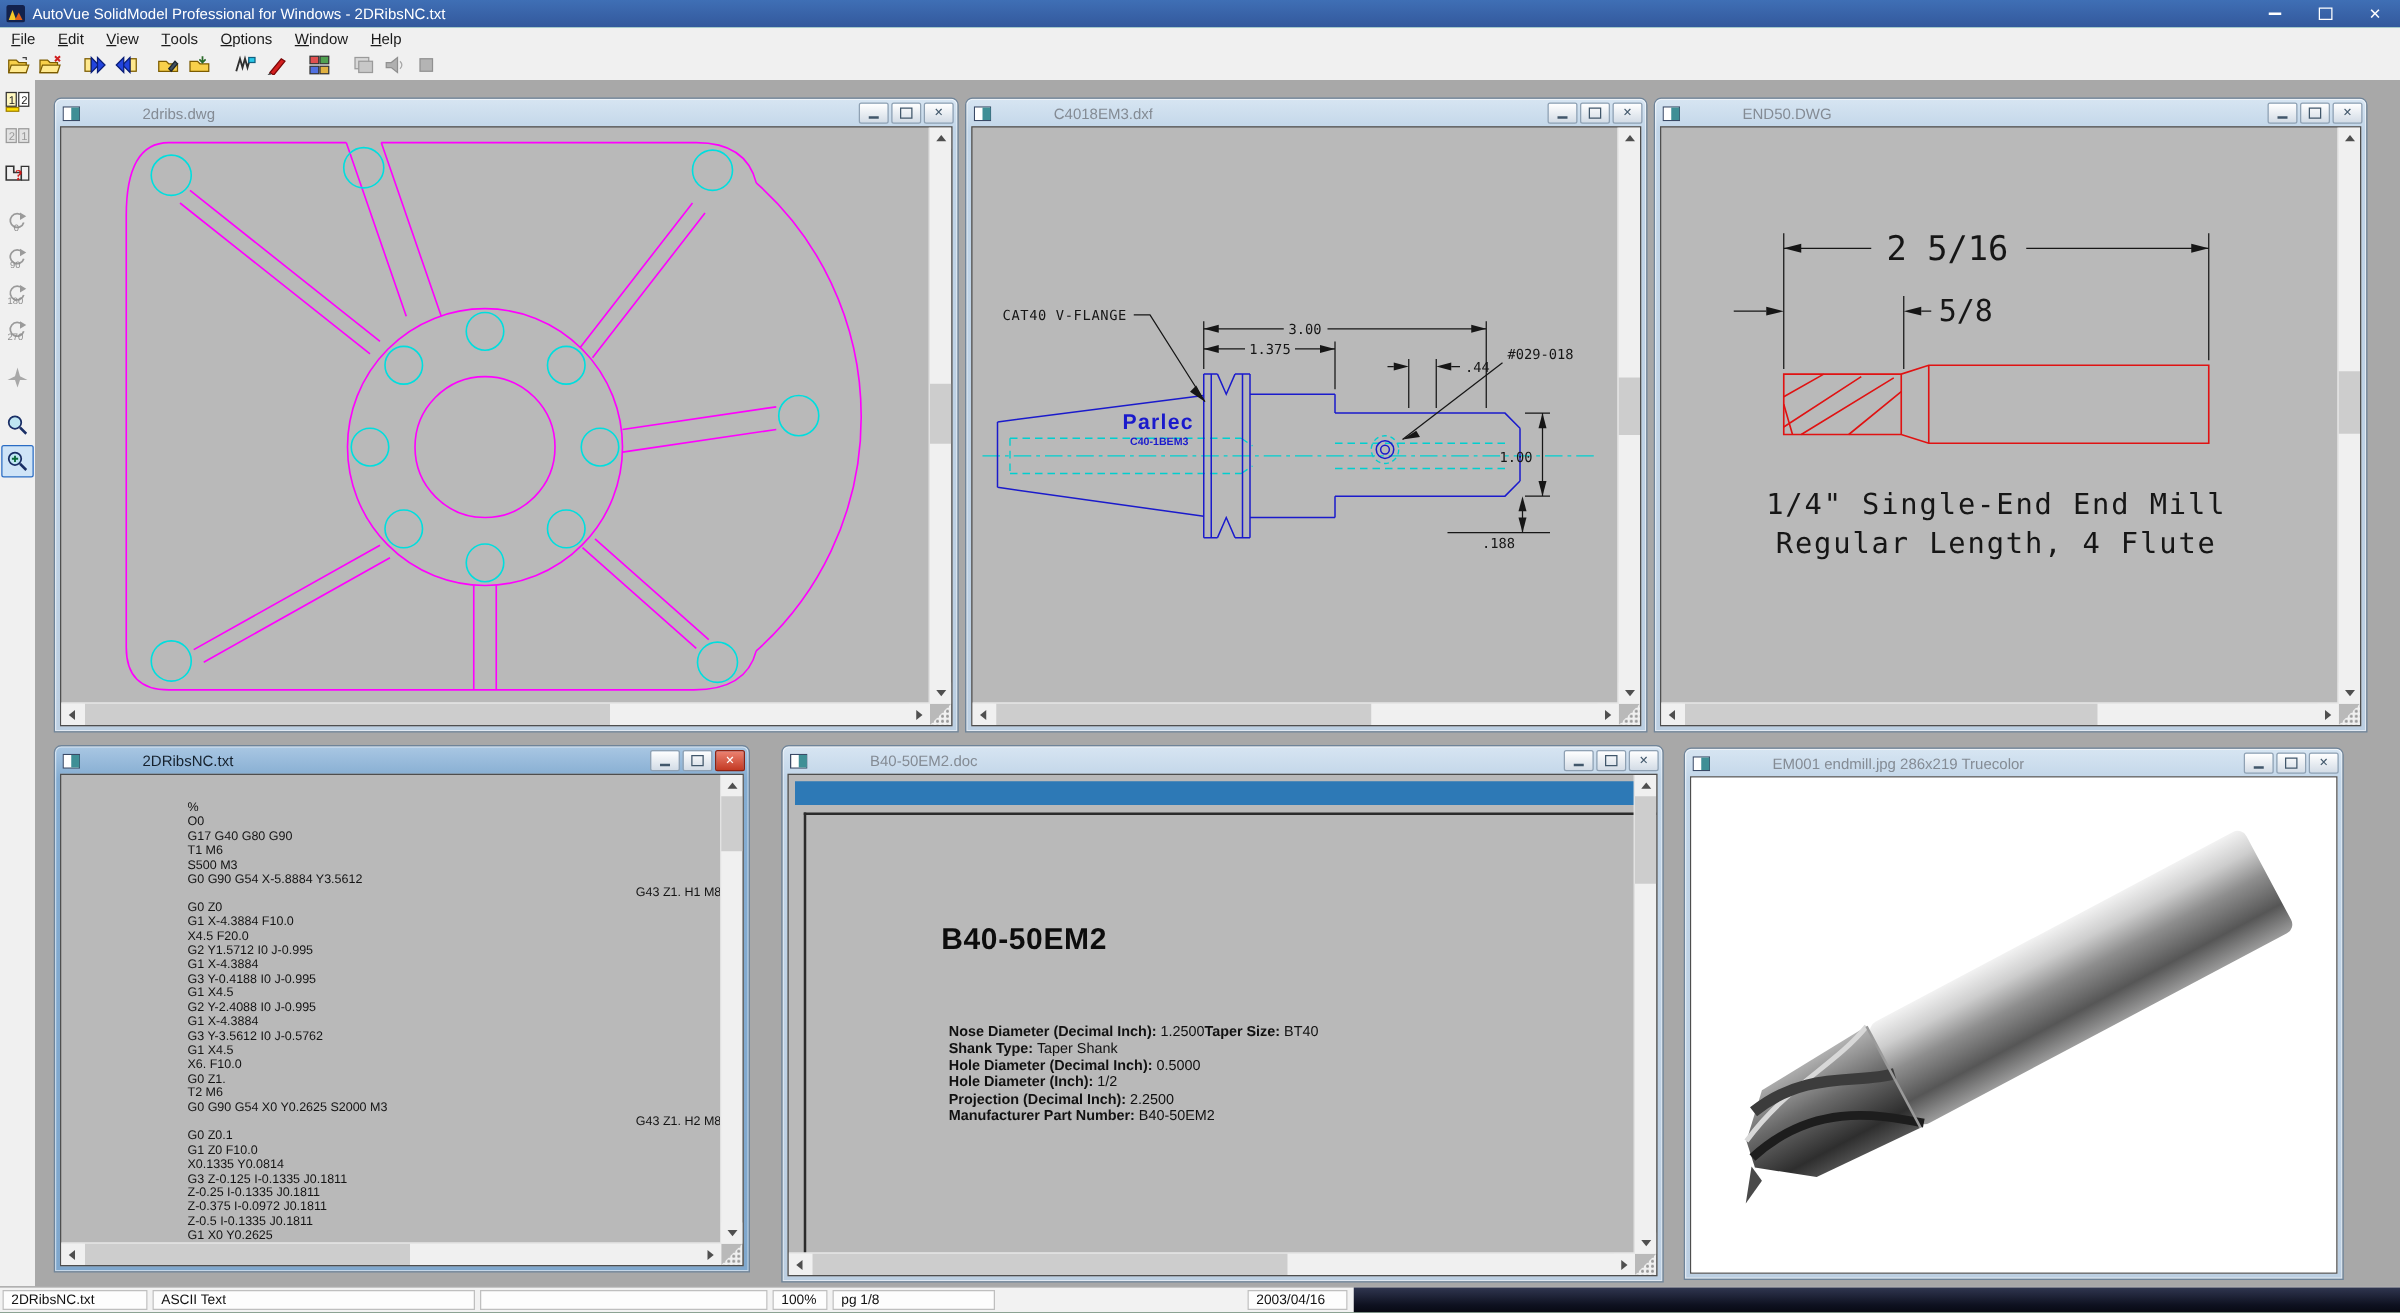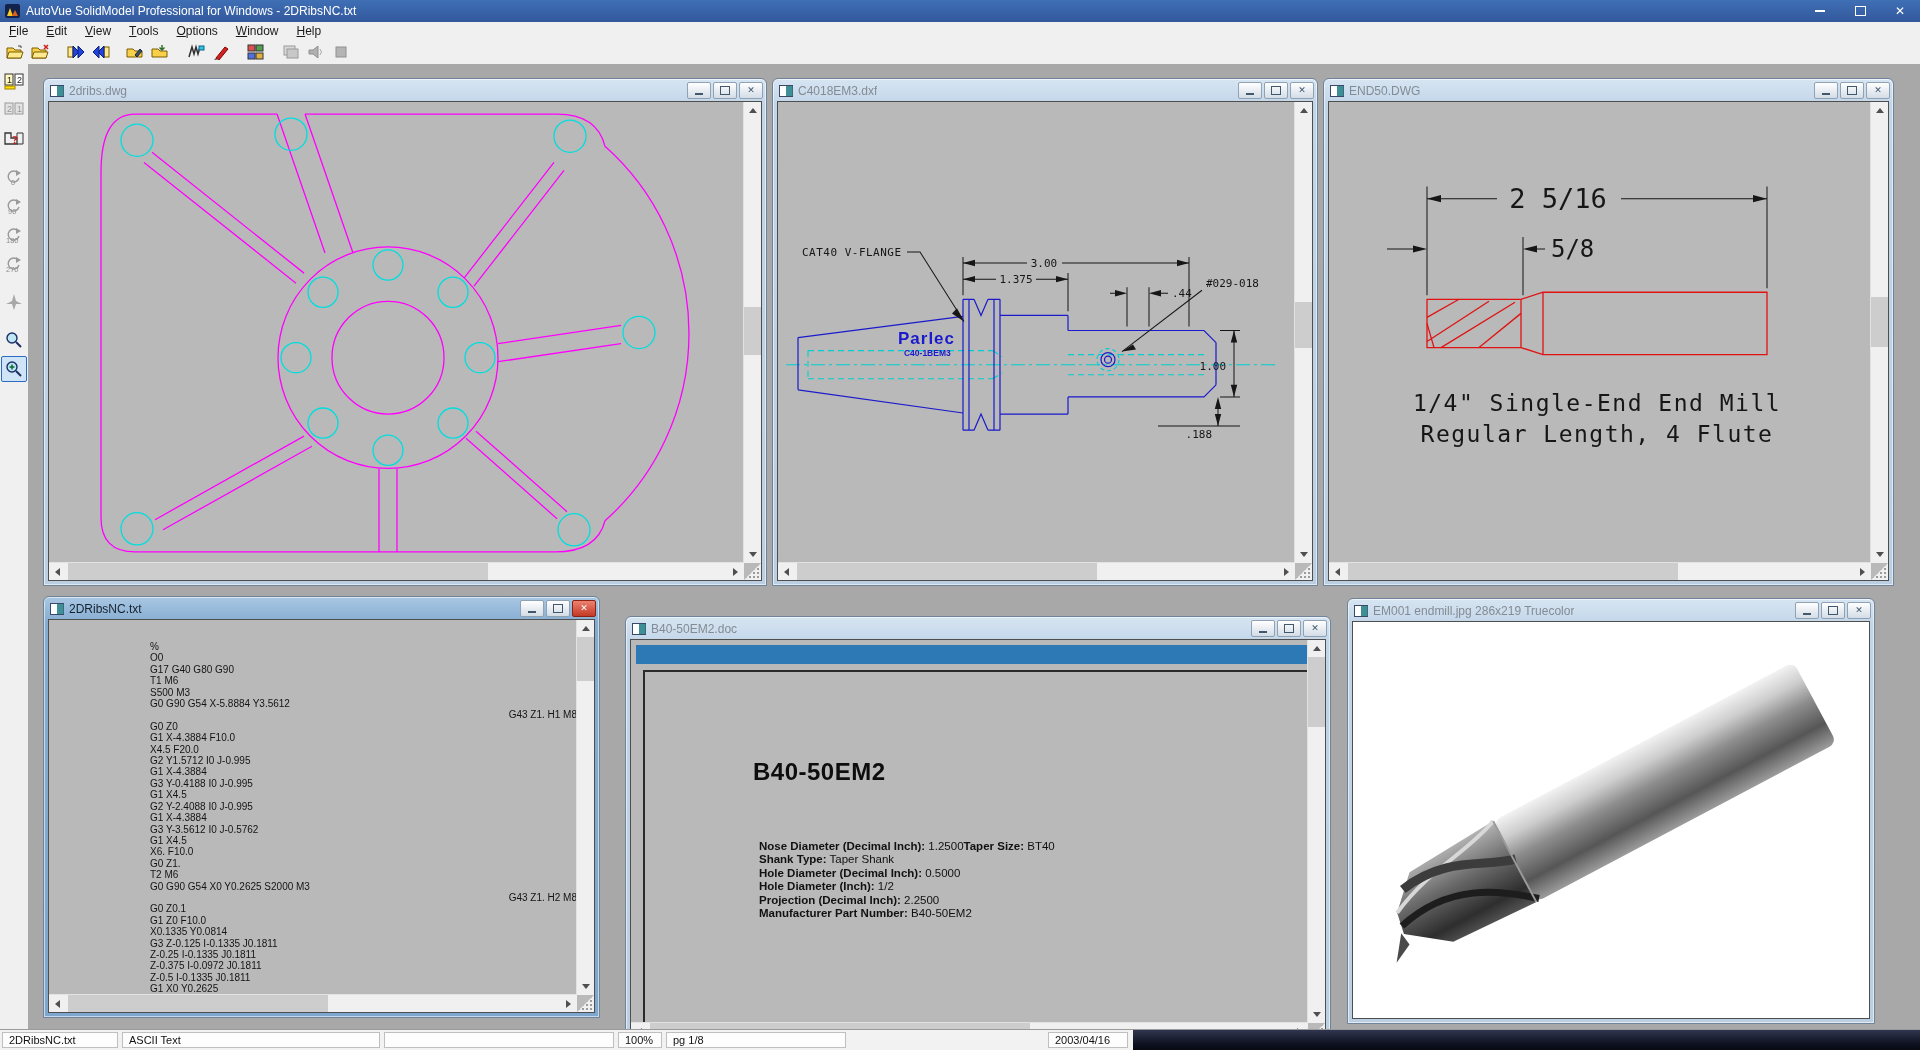--- a/index.html
+++ b/index.html
@@ -28,21 +28,21 @@
   .sbtn{width:24px;height:24px;margin-bottom:3px;display:flex;align-items:center;justify-content:center;border:1px solid transparent;border-radius:2px;}
   .sbtn.pressed{border:1px solid #2a6cc4;background:#cfe4f7;}
   .sbtn.gapb{margin-top:9px;}
 
   
   .mdi{position:absolute;left:28px;top:64px;right:0;bottom:20px;background:#a8a8a8;overflow:hidden;}
 
   .win{position:absolute;border:1px solid #6f8499;border-radius:6px 6px 0 0;
        background:linear-gradient(#d7e5f2,#c1d5e8 26px,#bccfe2);box-shadow:inset 0 0 0 1px rgba(255,255,255,.55);}
   .win.active{background:linear-gradient(#a9c7e3,#84acd1 26px,#7fa7cd);}
-  .cap{height:21px;display:flex;align-items:center;padding:1px 3px 0 6px;}
+  .cap{height:21px;display:flex;align-items:center;padding:1px 3px 0 6px;gap:45px;}
   .cicon{width:14px;height:12px;margin-right:5px;flex:0 0 auto;}
   .ctext{font-size:12px;color:#848b94;white-space:nowrap;overflow:hidden;}
   .win.active .ctext{color:#16222e;}
   .cbtns{margin-left:auto;display:flex;gap:2px;}
   .cbtn{width:22px;height:15px;border:1px solid #8fa1b3;border-radius:2px;background:linear-gradient(#ffffff,#d3dce6);
         position:relative;display:flex;align-items:center;justify-content:center;color:#41576b;font-size:9px;line-height:9px;}
   .cbtn .mg{width:8px;height:2px;background:#41576b;margin-top:6px;}
   .cbtn .xg{width:8px;height:7px;border:1px solid #41576b;}
   .cbtn.red{background:linear-gradient(#ec8271,#c33a24);border-color:#8d2212;color:#fff;}
   .wbody{position:absolute;left:4px;right:4px;top:22px;bottom:4px;background:#b9b9b9;border:1px solid #4e4e4e;overflow:hidden;}
@@ -582,21 +582,21 @@
             </div>
           <div class="hthumb" style="left:19px;width:260px;"></div>
           <div class="sa rt">
               <div class="tri-rt"></div>
             </div>
         </div>
         <div class="grip"></div>
       </div>
     </div>
 
-    <div class="win" style="left:597px;top:532px;width:704px;height:428px;margin-top:20px;">
+    <div class="win" style="left:597px;top:532px;width:704px;height:428px;">
       <div class="cap">
         <svg class="cicon" viewBox="0 0 14 12">
             <rect x="0.5" y="0.5" width="13" height="11" fill="#fff" stroke="#3a4a66"></rect>
             <rect x="7" y="1" width="6.5" height="10" fill="#3f8f96"></rect>
           </svg>
         <span class="ctext">B40-50EM2.doc</span>
         <div class="cbtns">
           <div class="cbtn">
               <div class="mg"></div>
             </div>
@@ -689,19 +689,19 @@
       </div>
     </div>
 
   </div>
 
   <div class="status">
       <div class="scell" style="width: 116px;">2DRibsNC.txt</div>
       <div class="scell" style="width: 258px;">ASCII Text</div>
       <div class="scell" style="width: 230px;"></div>
       <div class="scell" style="width: 44px;">100%</div>
-      <div class="scell" style="width: 180px;">pg 1/8</div>
+      <div class="scell" style="width: 130px;">pg 1/8</div>
       <div class="scell" style="width: 194px; margin-top: 46px;">13186 bytes</div>
       <div class="scell" style="width: 80px;">2003/04/16</div>
       <div class="sfill"></div>
     </div>
 
 </div>
 
 </body></html>

